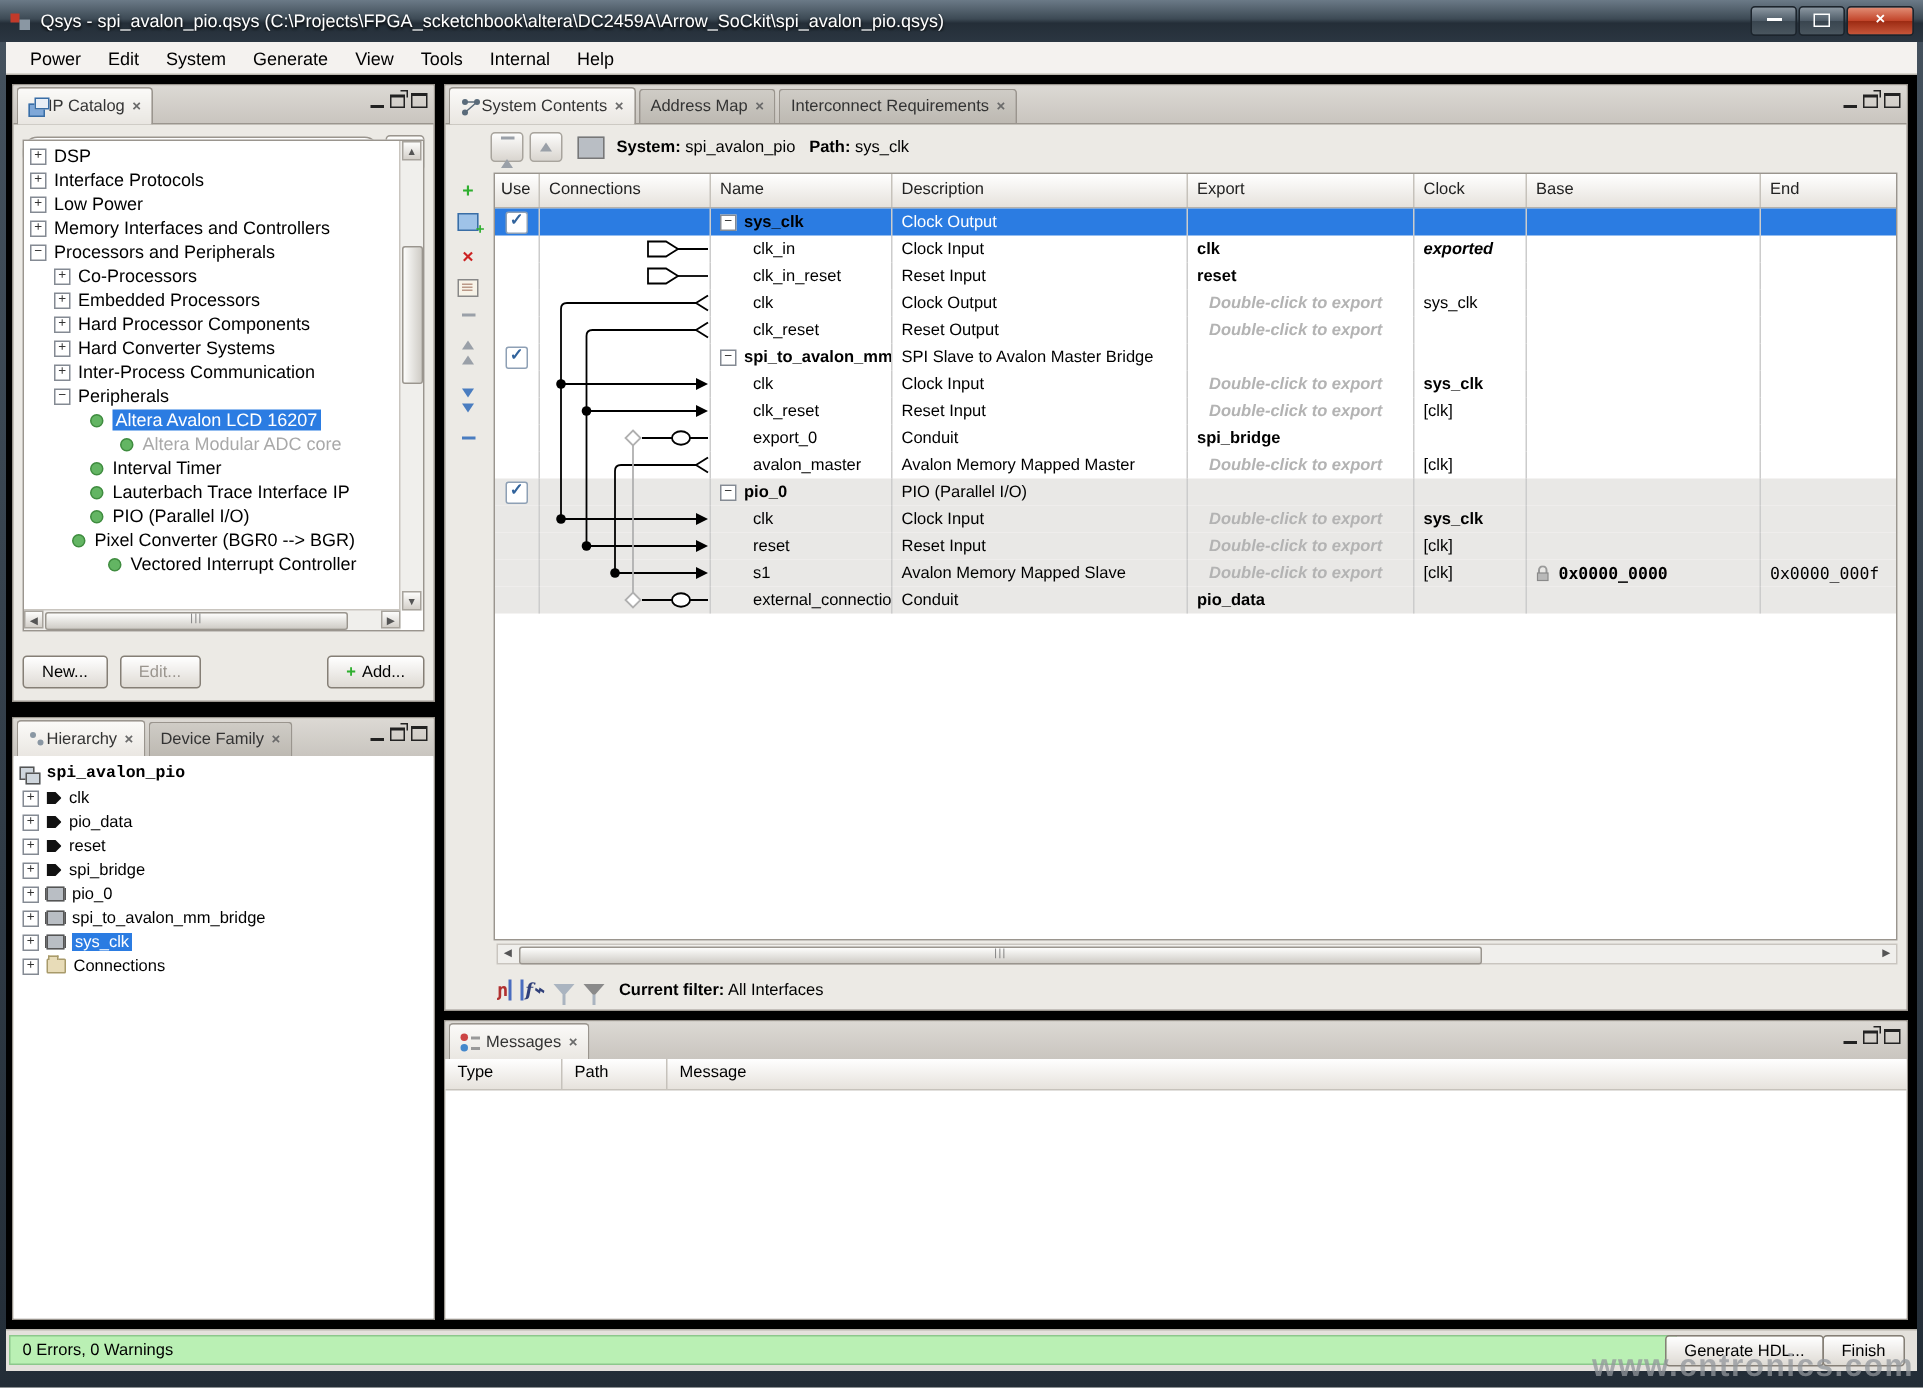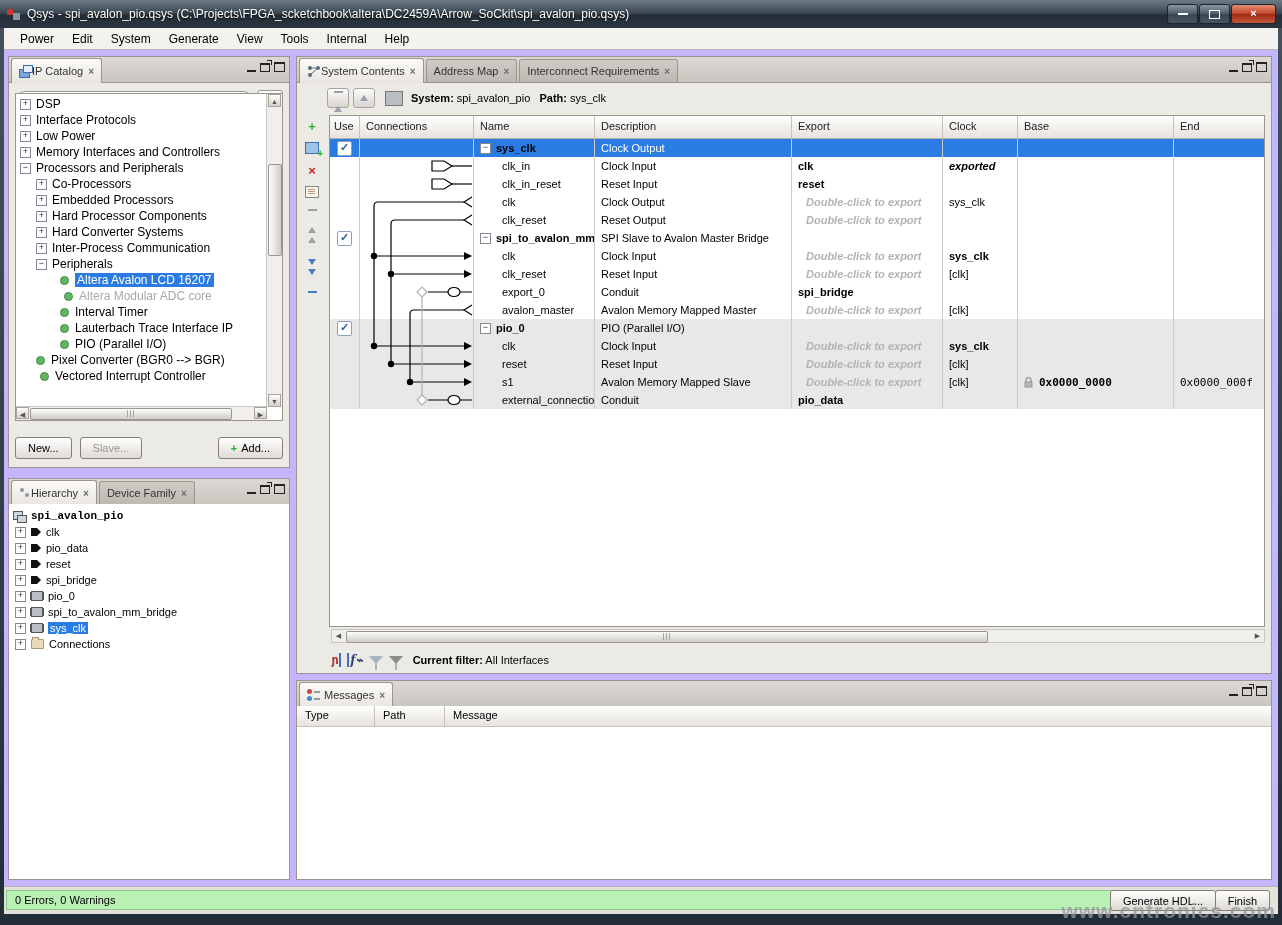--- a/index.html
+++ b/index.html
@@ -16,21 +16,21 @@
   .app-ico{width:15px;height:15px;position:relative;display:inline-block}
   .app-ico i{position:absolute;display:block}
   .winbtn{width:29px;height:18px;margin-left:1px;border:1px solid #1c242c;border-radius:3px;
     background:linear-gradient(#8b97a1,#4d5a66 50%,#39454f 50%,#4a565f);
     color:#fff;text-align:center;line-height:16px;font-size:11px;font-weight:bold}
   .winbtn.close{width:43px;background:linear-gradient(#e28d75,#c14328 50%,#9c2a12 50%,#c6563a)}
   .winbtn .box{display:inline-block;width:9px;height:7px;border:1px solid #fff;vertical-align:middle}
   #menubar{position:absolute;left:4px;right:4px;top:28px;height:22px;background:#f4f2ef;
     border-bottom:1px solid #b9b5ae;display:flex;align-items:center;padding-left:8px;box-sizing:border-box}
   .menu-item{padding:2px 8px;margin-right:2px;font-size:12px}
-  #workspace{position:absolute;left:4px;right:4px;top:50px;bottom:39px;background:#c4b5fd;overflow:hidden}
+  #workspace{position:absolute;left:4px;right:4px;top:50px;bottom:39px;background:#000000;overflow:hidden}
   
   .panel{position:absolute;border:1px solid #9a958e;background:#eceae5;box-sizing:border-box}
   .tabrow{height:25px;background:linear-gradient(#dcd9d4,#c9c5bf);border-bottom:1px solid #9a958e;
     display:flex;align-items:flex-end;padding-left:2px;position:relative}
   .tab{height:22px;display:flex;align-items:center;padding:0 7px;border:1px solid #9a958e;border-bottom:none;
     border-radius:3px 3px 0 0;background:linear-gradient(#cfccc6,#bdb9b2);margin-right:2px;white-space:nowrap;overflow:hidden}
   .tab.active{background:linear-gradient(#fbfaf8,#e9e6e1);height:24px;margin-bottom:-1px}
   .tab .tx{margin-left:5px;color:#6b6b6b;font-weight:bold;font-size:10px}
   .tab .lbl{font-size:11px;color:#333}
   .panel-ctrl{position:absolute;right:4px;top:5px;display:flex;gap:4px;align-items:center}
@@ -251,59 +251,59 @@
             <span class="tl">Inter-Process Communication</span>
           </div>
         <div class="ti" style="padding-left:20px">
             <span class="exp"><span>−</span></span>
             <span class="tl">Peripherals</span>
           </div>
         <div class="ti" style="padding-left:44px">
             <span class="dot"></span>
             <span class="tl selected">Altera Avalon LCD 16207</span>
           </div>
-        <div class="ti" style="padding-left:48px">
+        <div class="ti" style="padding-left:64px">
             <span class="dot"></span>
             <span class="tl disabled">Altera Modular ADC core</span>
           </div>
         <div class="ti" style="padding-left:44px">
             <span class="dot"></span>
             <span class="tl">Interval Timer</span>
           </div>
         <div class="ti" style="padding-left:44px">
             <span class="dot"></span>
             <span class="tl">Lauterbach Trace Interface IP</span>
           </div>
         <div class="ti" style="padding-left:44px">
             <span class="dot"></span>
             <span class="tl">PIO (Parallel I/O)</span>
           </div>
-        <div class="ti" style="padding-left:20px">
+        <div class="ti" style="padding-left:32px">
             <span class="dot"></span>
             <span class="tl">Pixel Converter (BGR0 --&gt; BGR)</span>
           </div>
-        <div class="ti" style="padding-left:24px">
+        <div class="ti" style="padding-left:56px">
             <span class="dot"></span>
             <span class="tl">Vectored Interrupt Controller</span>
           </div>
       </div>
       <div class="vscroll">
         <span class="sbtn" style="top:0;left:1px">▲</span>
         <div class="vthumb" style="top:70px;height:90px"></div>
         <span class="sbtn" style="bottom:0;left:1px">▼</span>
       </div>
       <div class="hscroll">
         <span class="sbtn" style="left:0;top:0;height:12px">◀</span>
         <div class="hthumb" style="left:14px;width:200px"><span>|||</span></div>
         <span class="sbtn" style="right:0;top:0;height:12px">▶</span>
       </div>
     </div>
     <div class="btnrow">
       <span class="btn"><span>New...</span></span>
-      <span class="btn disabled" style="margin-left:8px"><span>Slave...</span></span>
+      <span class="btn disabled" style="margin-left:8px"><span>Edit...</span></span>
       <span class="btn" style="margin-left:auto"><span class="plus">+</span><span>Add...</span></span>
     </div>
   </div>
 
   <div id="hierarchy" class="panel">
     <div class="tabrow">
       <div class="tab active" style="max-width:96px">
         <span class="app-ico" style="width:12px;height:12px">
           <i style="left:1px;top:1px;width:4px;height:4px;background:#8a97a3;border-radius:50%"></i>
           <i style="left:6px;top:6px;width:4px;height:4px;background:#8a97a3;border-radius:50%"></i>

